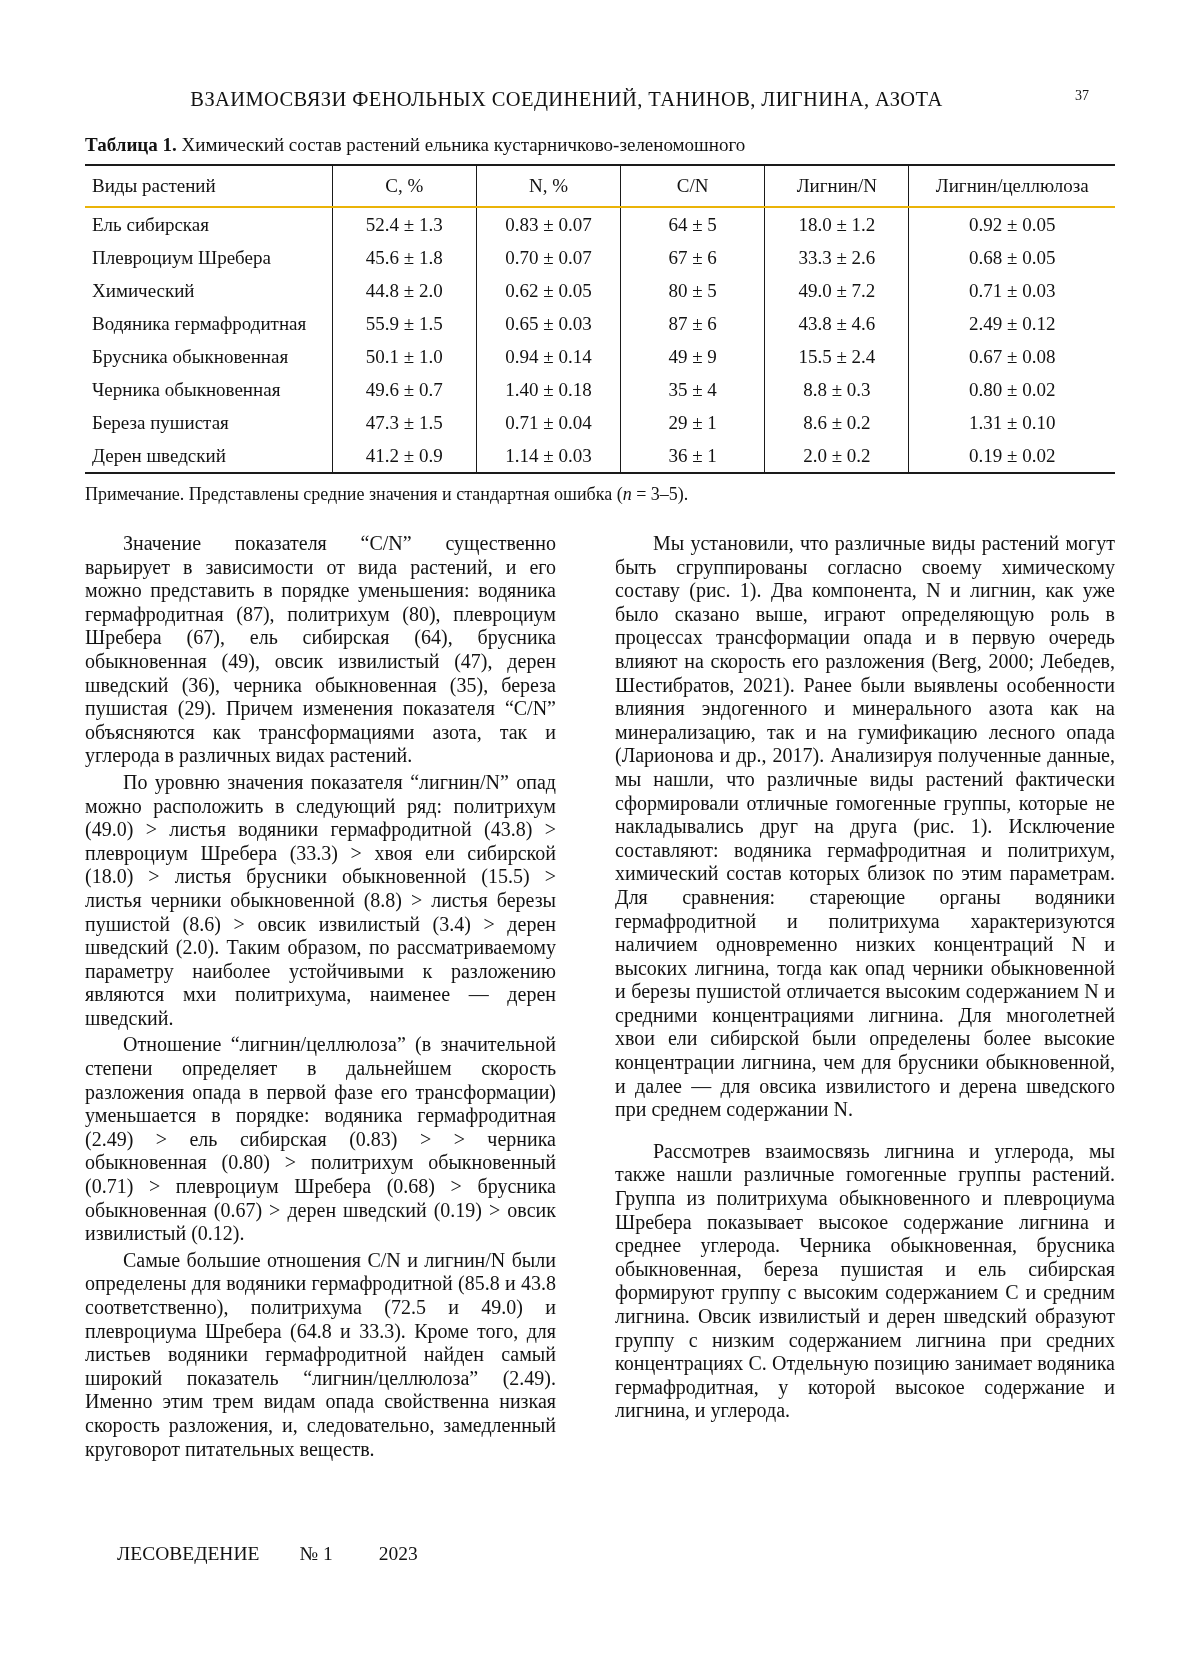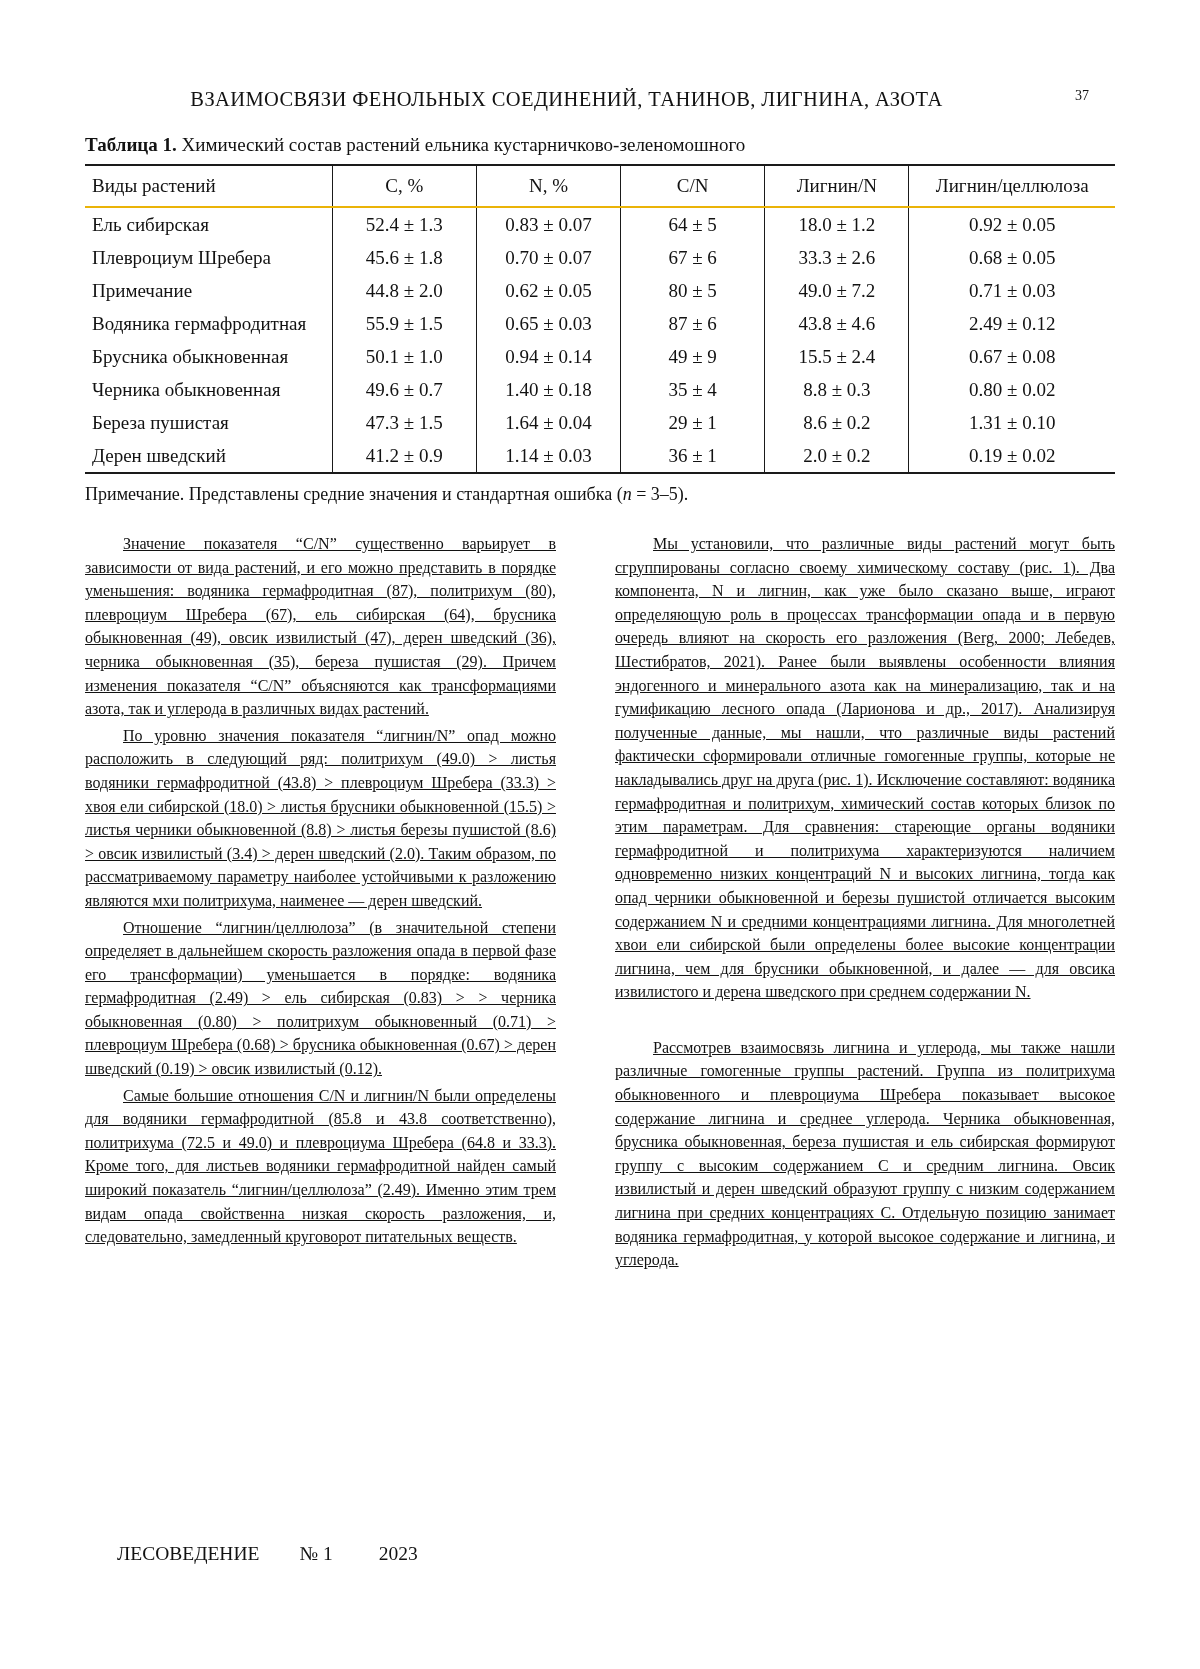--- a/index.html
+++ b/index.html
@@ -86,27 +86,26 @@
     margin-top: 27px;
     display: flex;
   }
   .col { text-align: justify; }
   .col-left  { width: 471px; }
   .col-gap   { width: 59px; flex: none; }
   .col-right { width: 500px; }
   .col p {
     margin: 0;
     text-indent: 38px;
-    font-size: 16px;
+    font-size: 20px;
     line-height: 23.6px;
     text-align: justify;
-    text-decoration: underline;
   }
   .col-left p + p { margin-top: 3px; }
-  .col-right p + p { margin-top: 32px; }
+  .col-right p + p { margin-top: 18px; }
   
   .footer {
     position: absolute;
     left: 117px;
     top: 1543px;
     font-size: 19.5px;
     white-space: nowrap;
   }
   .footer .issue { margin-left: 40px; }
   .footer .year { margin-left: 46px; }
@@ -155,21 +154,21 @@
         </tr>
         <tr>
           <td class="species">Плевроциум Шребера</td>
           <td>45.6 ± 1.8</td>
           <td>0.70 ± 0.07</td>
           <td>67 ± 6</td>
           <td>33.3 ± 2.6</td>
           <td>0.68 ± 0.05</td>
         </tr>
         <tr>
-          <td class="species">Примечание</td>
+          <td class="species">Химический</td>
           <td>44.8 ± 2.0</td>
           <td>0.62 ± 0.05</td>
           <td>80 ± 5</td>
           <td>49.0 ± 7.2</td>
           <td>0.71 ± 0.03</td>
         </tr>
         <tr>
           <td class="species">Водяника гермафродитная</td>
           <td>55.9 ± 1.5</td>
           <td>0.65 ± 0.03</td>
@@ -189,21 +188,21 @@
           <td class="species">Черника обыкновенная</td>
           <td>49.6 ± 0.7</td>
           <td>1.40 ± 0.18</td>
           <td>35 ± 4</td>
           <td>8.8 ± 0.3</td>
           <td>0.80 ± 0.02</td>
         </tr>
         <tr>
           <td class="species">Береза пушистая</td>
           <td>47.3 ± 1.5</td>
-          <td>1.64 ± 0.04</td>
+          <td>0.71 ± 0.04</td>
           <td>29 ± 1</td>
           <td>8.6 ± 0.2</td>
           <td>1.31 ± 0.10</td>
         </tr>
         <tr>
           <td class="species">Дерен шведский</td>
           <td>41.2 ± 0.9</td>
           <td>1.14 ± 0.03</td>
           <td>36 ± 1</td>
           <td>2.0 ± 0.2</td>

